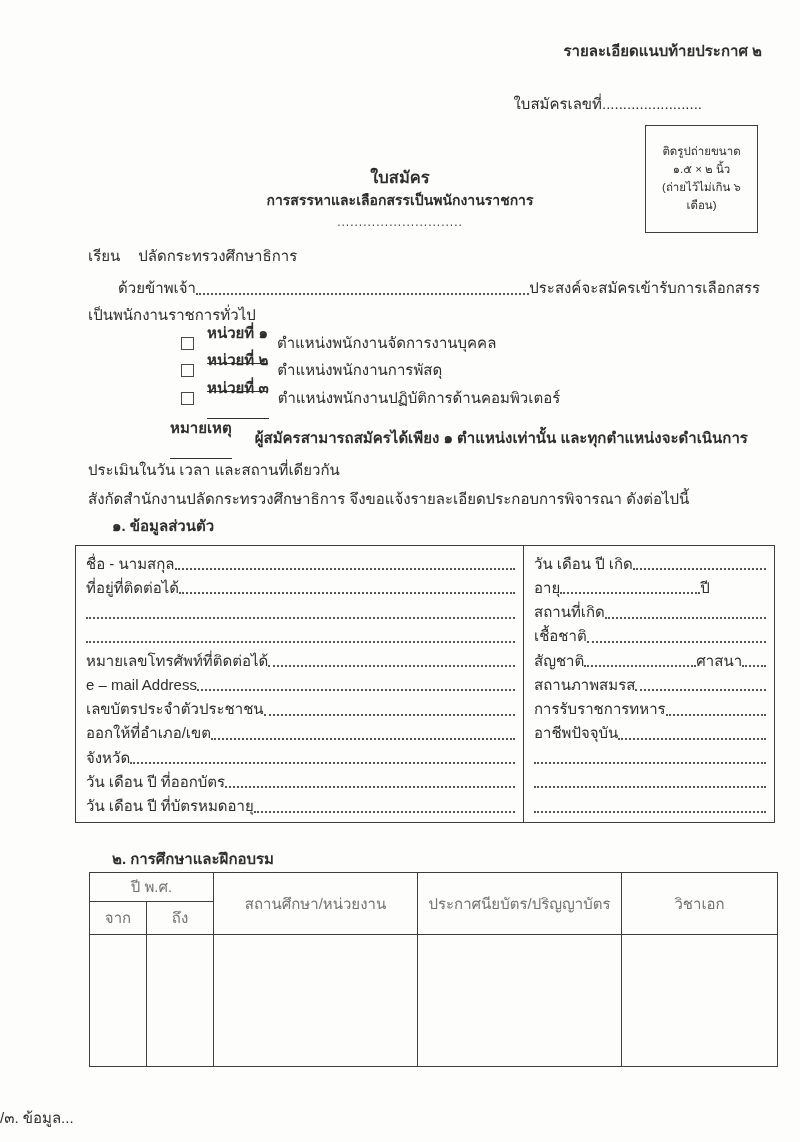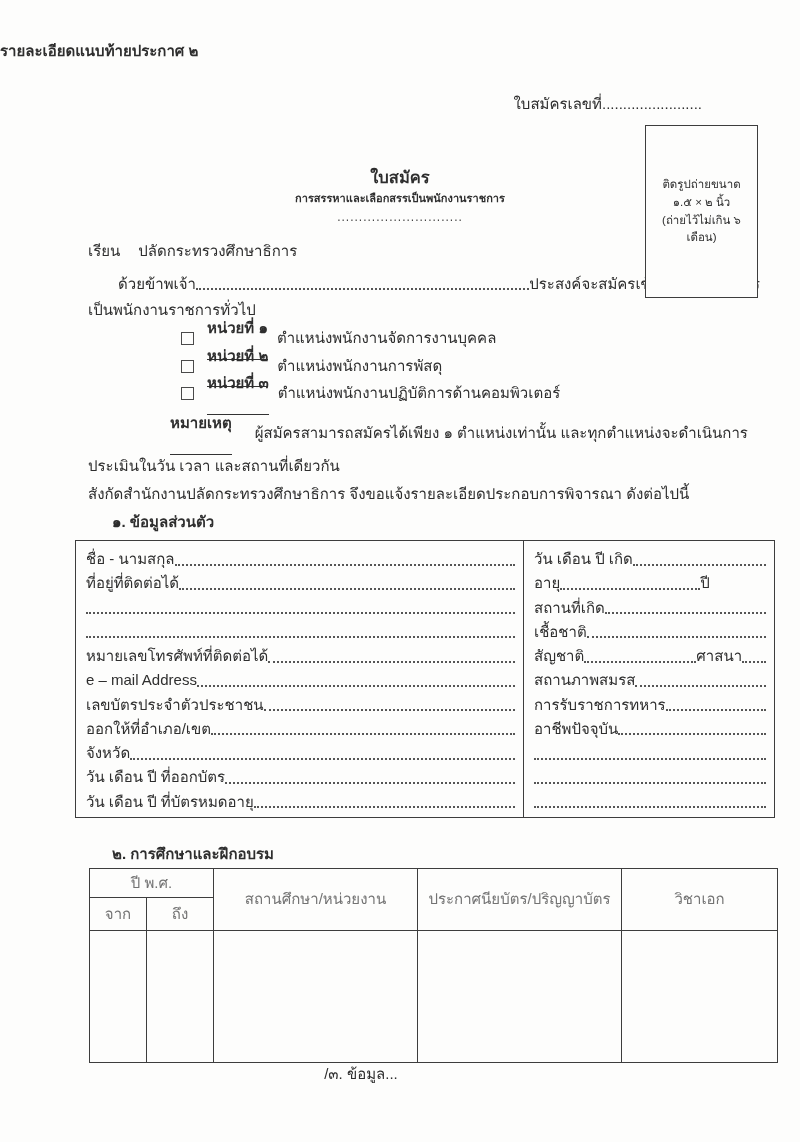--- a/index.html
+++ b/index.html
@@ -3,32 +3,32 @@
 <meta charset="utf-8">
 <style>
   * { margin:0; padding:0; box-sizing:border-box; }
   html,body { background:#e8e8e8; }
   body { width:800px; font-family:"Liberation Sans","DejaVu Sans",sans-serif; }
   .page {
     position:relative; width:800px; height:1142px; background:#fdfdfc;
     color:#2e2e2e; font-size:15px; line-height:1.5; overflow:hidden;
   }
   
-  .hdr-attachment { margin-top:40px; padding-right:38px; font-weight:700; }
+  .hdr-attachment { margin-top:40px; text-align:right; padding-right:38px; font-weight:700; }
   .hdr-appno { margin-top:30px; text-align:right; padding-right:98px; }
   
   .photo-box {
-    position:absolute; left:645px; top:125px; width:113px; height:173px;
+    position:absolute; left:645px; top:125px; width:113px; height:108px;
     border:1px solid #3d3d3d; display:flex; flex-direction:column;
     justify-content:center; align-items:center; text-align:center;
     font-size:11.5px; line-height:1.55; padding:2px 3px; background:#fdfdfc;
   }
   
   .title1 { margin-top:50px; text-align:center; font-weight:700; font-size:16.5px; }
-  .title2 { text-align:center; font-weight:700; font-size:11px; }
+  .title2 { text-align:center; font-weight:700; font-size:14px; }
   .title-divider { text-align:center; font-size:12px; letter-spacing:1px; color:#444; margin-top:2px; }
   
   .salutation { margin-top:14px; margin-left:88px; }
   .salutation .name { margin-left:18px; }
   .intro-row { margin-top:10px; margin-left:118px; margin-right:40px; display:flex; align-items:flex-end; }
   .intro2 { margin-top:4px; margin-left:88px; }
   
   .dots { flex:1; border-bottom:2px dotted #555; margin-bottom:5px; min-width:14px; }
   .dots.w140 { flex:0 0 140px; }
   .dots.w112 { flex:0 0 112px; }
@@ -36,21 +36,21 @@
   
   .positions { margin-top:3px; }
   .pos-row { margin-left:181px; height:27.5px; display:flex; align-items:center; }
   .checkbox {
     width:13px; height:13px; border:1.5px solid #4a4a4a; display:inline-block;
     margin-right:13px; background:#fdfdfc; flex:0 0 auto;
   }
   .unit-label { font-weight:700; border-bottom:1.5px solid #333; padding-bottom:19px; margin-right:9px; }
   
   .note-row { margin-top:5px; margin-left:170px; display:flex; align-items:center; }
-  .note-row .note-text { margin-left:14px; }
+  .note-row .note-text { margin-left:14px;font-weight:bold; }
   .note2 { margin-left:88px; }
   .affil { margin-top:6px; margin-left:88px; }
   .sec-head { margin-top:5px; margin-left:112px; font-weight:700; }
   .sec-head2 { margin-top:25px; margin-left:112px; font-weight:700; }
   
   .ptable {
     margin-top:7px; margin-left:75px; width:700px; height:278px;
     border:1px solid #3d3d3d; display:flex; background:#fdfdfc;
   }
   .pcol { padding:5px 8px 4px 10px; display:flex; flex-direction:column; }
@@ -63,21 +63,21 @@
     margin-top:2px; margin-left:89px; width:688px; border-collapse:collapse;
     table-layout:fixed; font-size:15px; color:#737373;
   }
   .edu-table th, .edu-table td { border:1px solid #3d3d3d; font-weight:400; text-align:center; }
   .edu-table .th-year { height:29px; }
   .edu-table .row2 th { height:33px; }
   .edu-table tbody td { height:132px; vertical-align:top; }
   .c-from { width:57px; } .c-to { width:67px; }
   .c-school { width:204px; } .c-cert { width:204px; } .c-major { width:156px; }
   
-  .footer { text-align:center; padding-right:78px; }
+  .footer { margin-top:40px; text-align:left; padding-right:78px; }
 </style>
 </head>
 <body>
 
 <div class="page">
 
   <div class="hdr-attachment">รายละเอียดแนบท้ายประกาศ ๒</div>
   <div class="hdr-appno">ใบสมัครเลขที่........................</div>
 
   <div class="photo-box">

